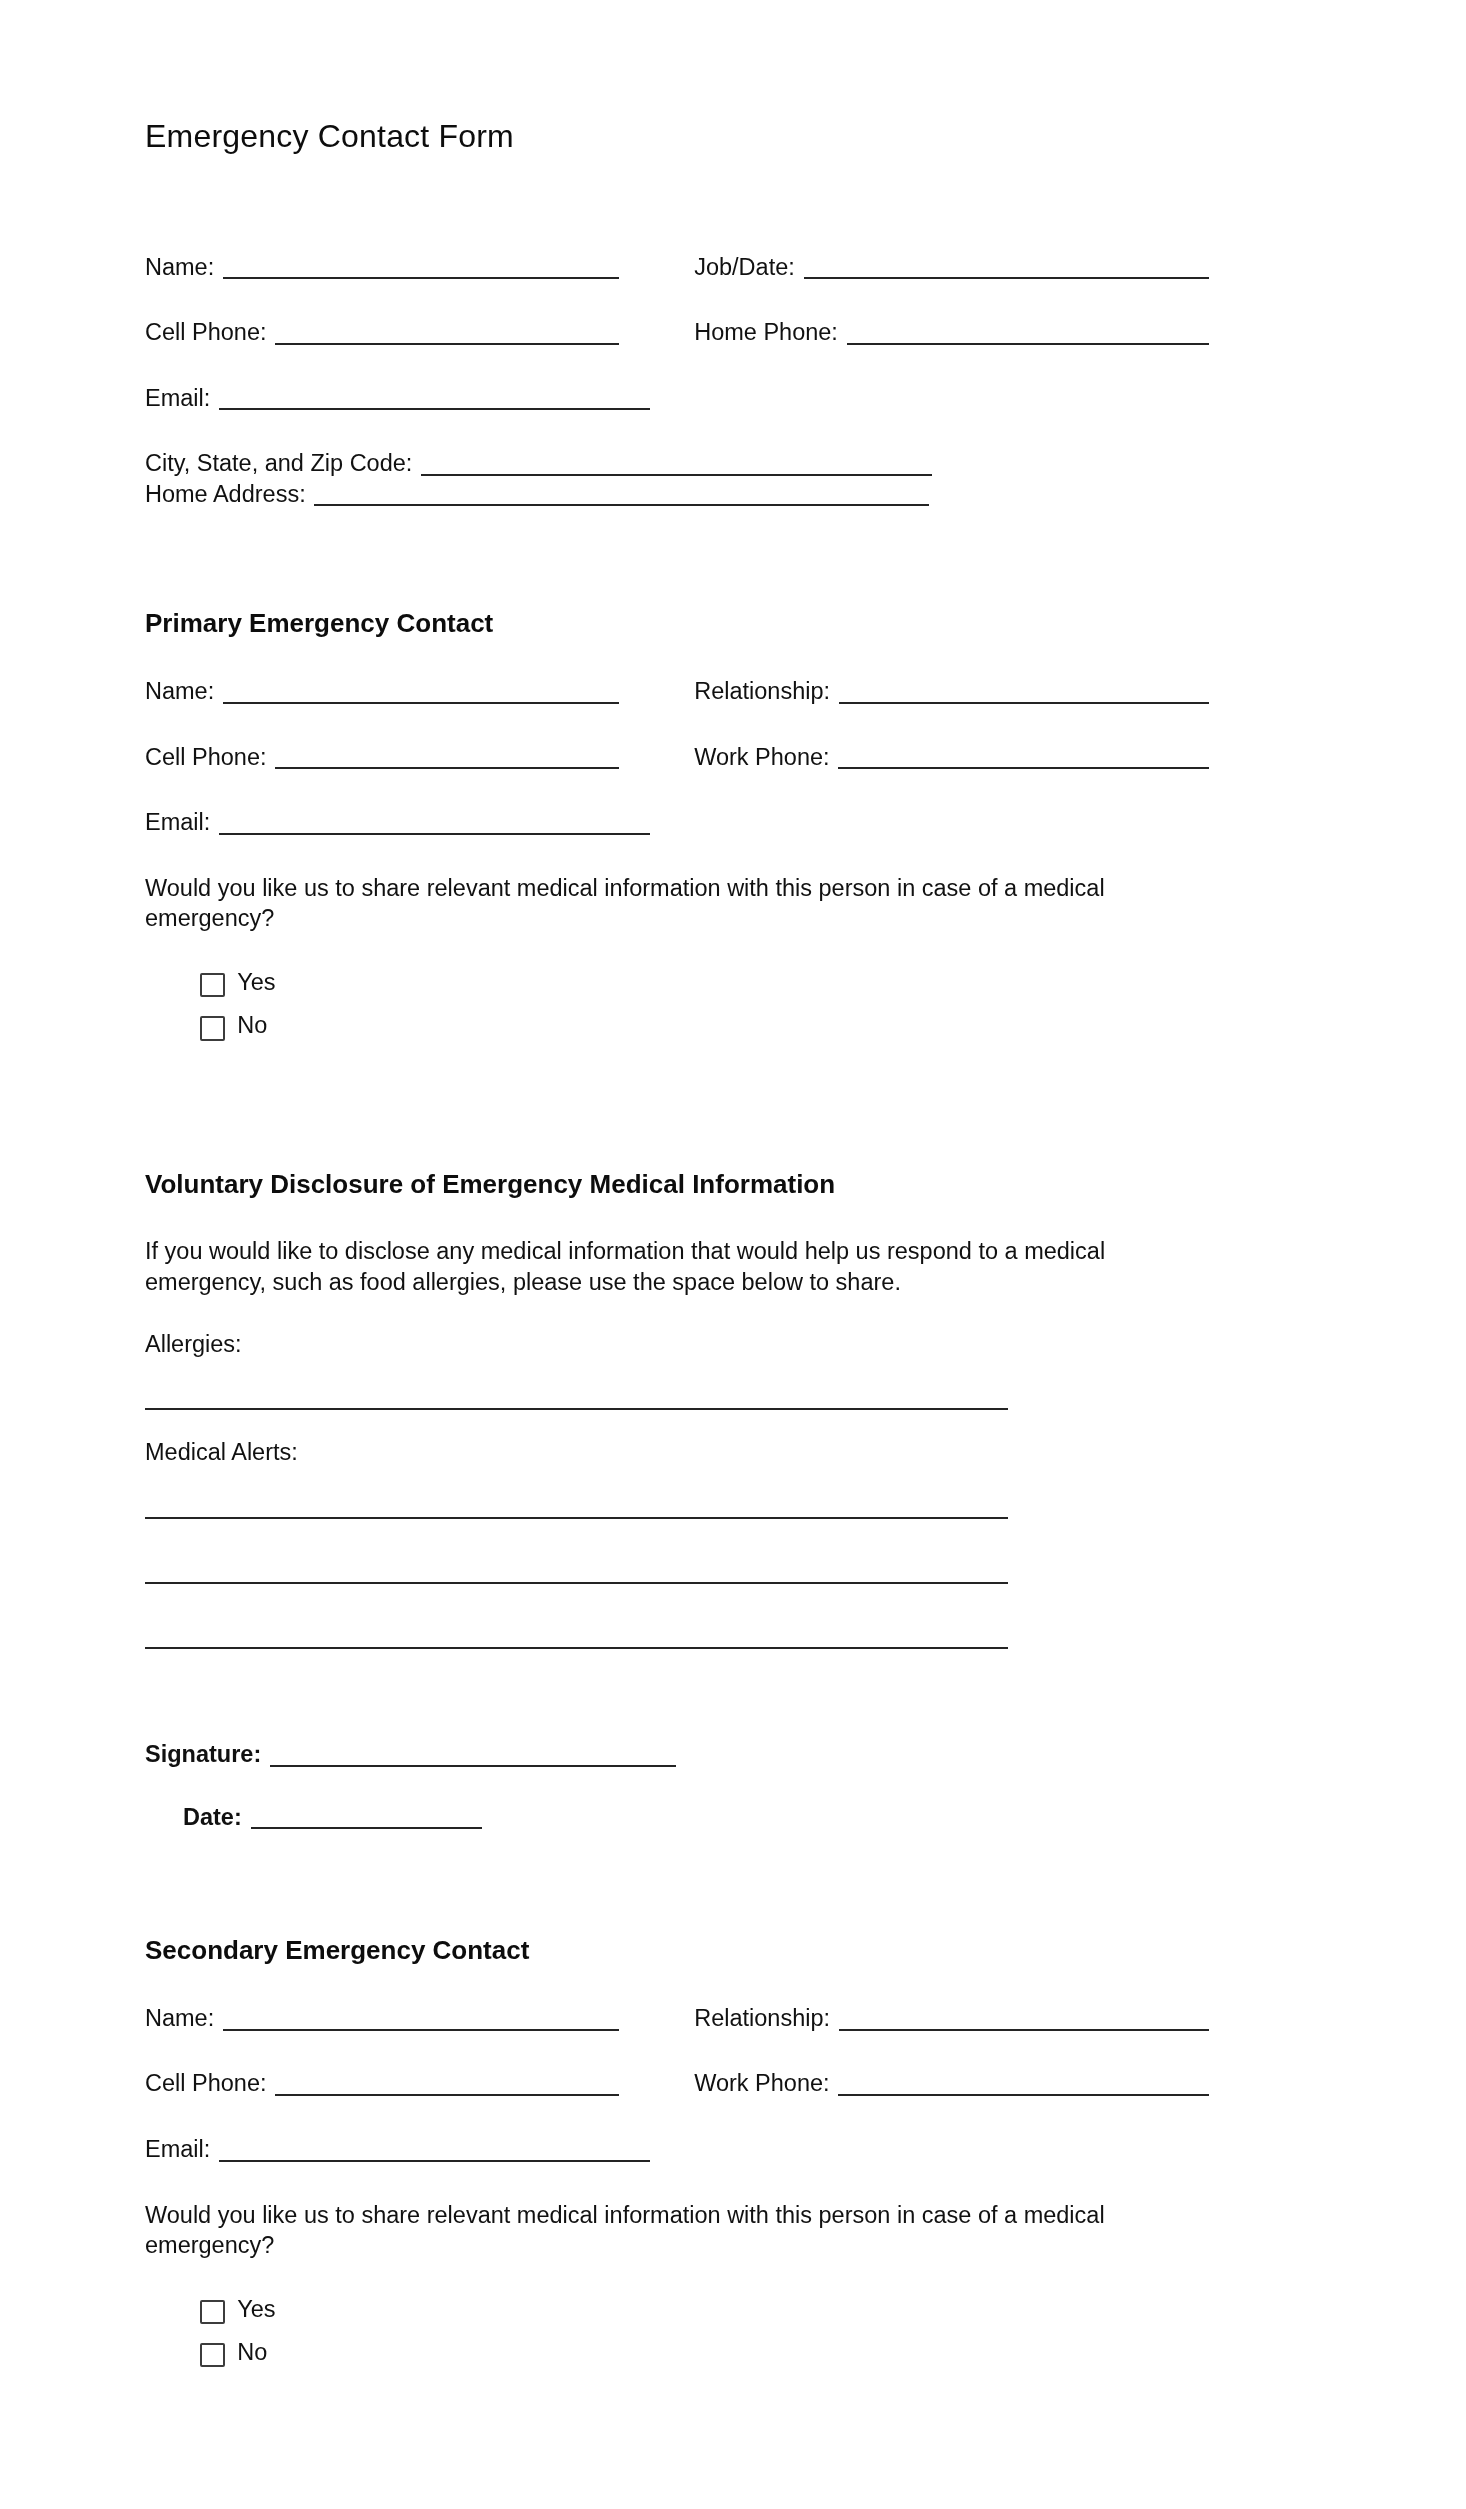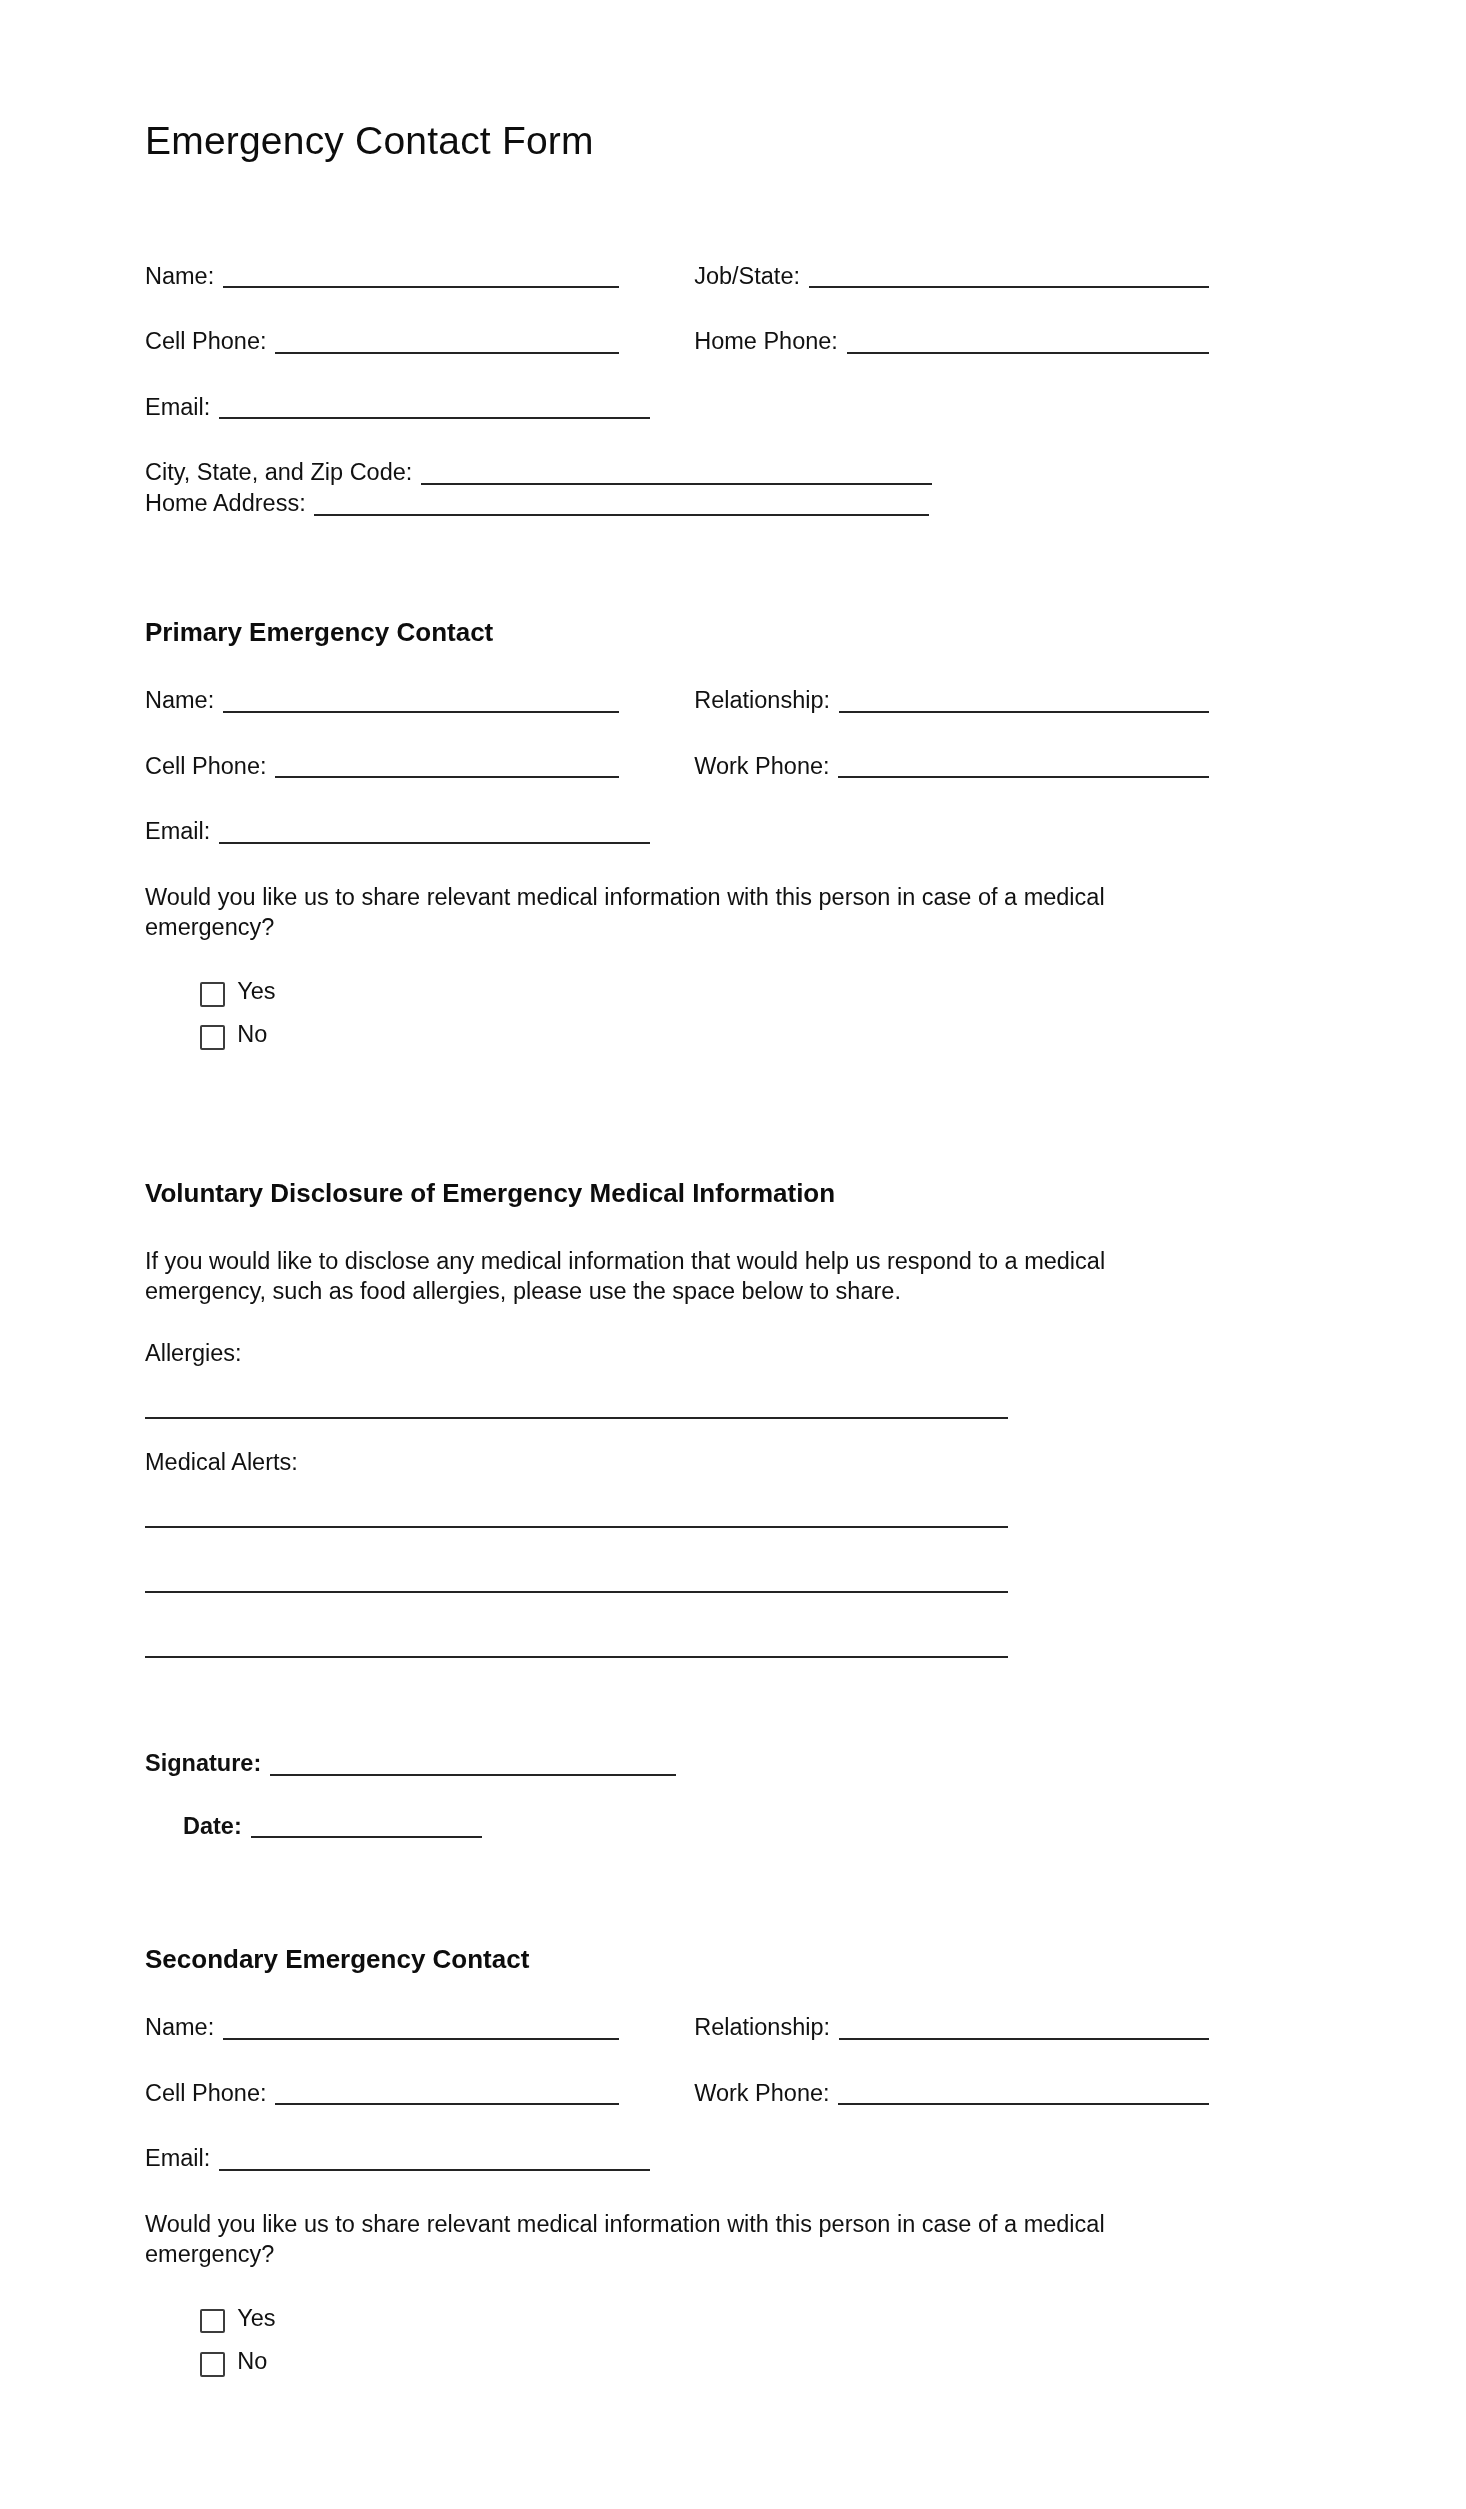--- a/index.html
+++ b/index.html
@@ -14,21 +14,21 @@
     background: #ffffff;
     box-sizing: border-box;
     padding: 116px 257px 118px 145px;
     font-family: "Liberation Sans", "DejaVu Sans", sans-serif;
     color: #111111;
     font-size: 23.5px;
     line-height: 1.3;
     overflow: hidden;
   }
   .form-title {
-    font-size: 39px;
+    font-size: 32px;
     font-weight: 400;
     color: #0d0d0d;
     margin: 0;
     letter-spacing: 0.2px;
   }
   .section-heading {
     font-size: 26px;
     font-weight: 700;
     margin: 0 0 35px 0;
     color: #0d0d0d;
@@ -109,21 +109,21 @@
 
   <h1 class="form-title">Emergency Contact Form</h1>
 
   <div class="first-block">
     <div class="field-row">
       <div class="field w-col1">
         <span class="label">Name:</span>
         <span class="blank"></span>
       </div>
       <div class="field w-col2">
-        <span class="label">Job/State:</span>
+        <span class="label">Job/Date:</span>
         <span class="blank"></span>
       </div>
     </div>
     <div class="field-row">
       <div class="field w-col1">
         <span class="label">Cell Phone:</span>
         <span class="blank"></span>
       </div>
       <div class="field w-col2">
         <span class="label">Home Phone:</span>

